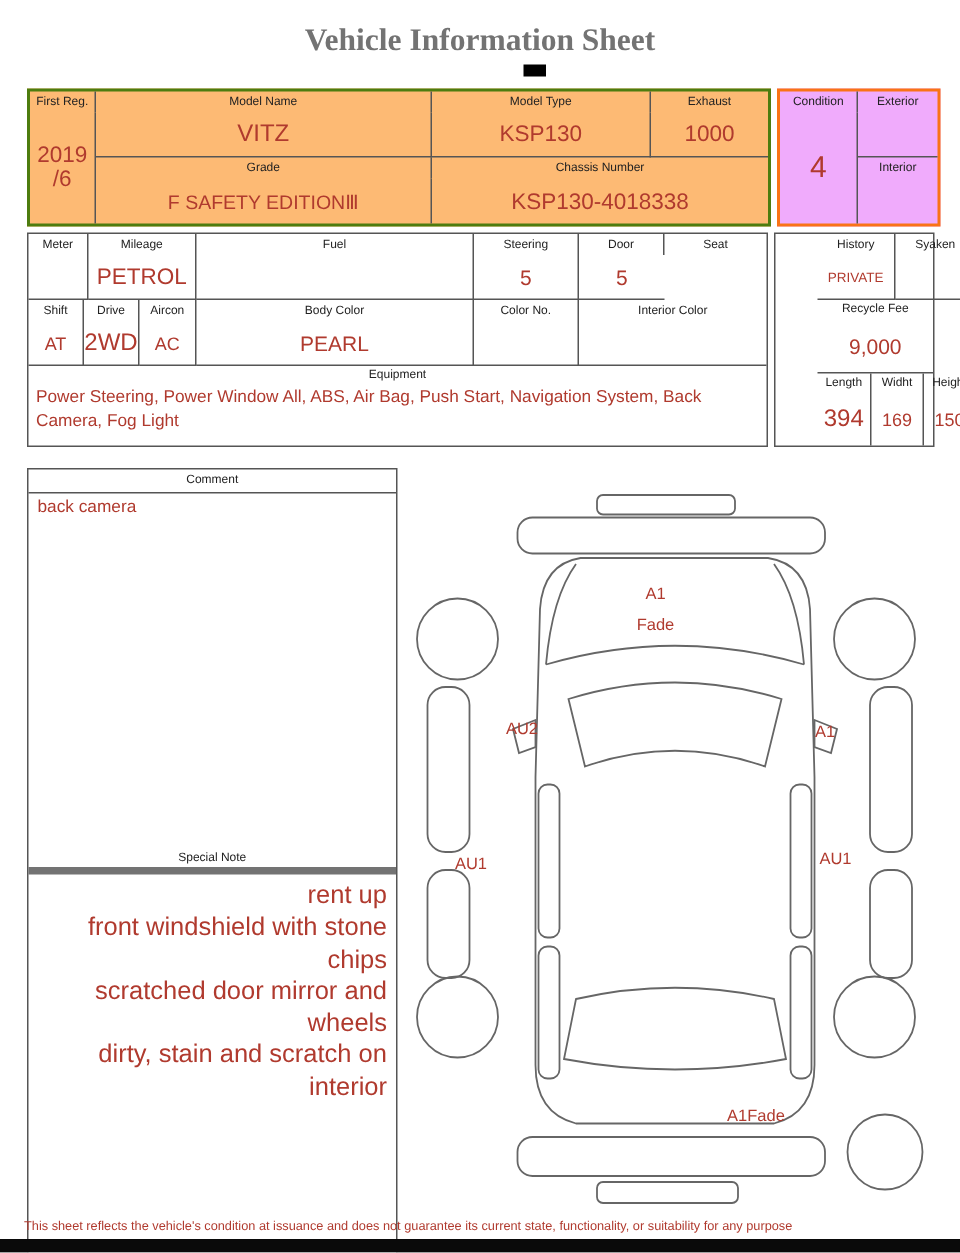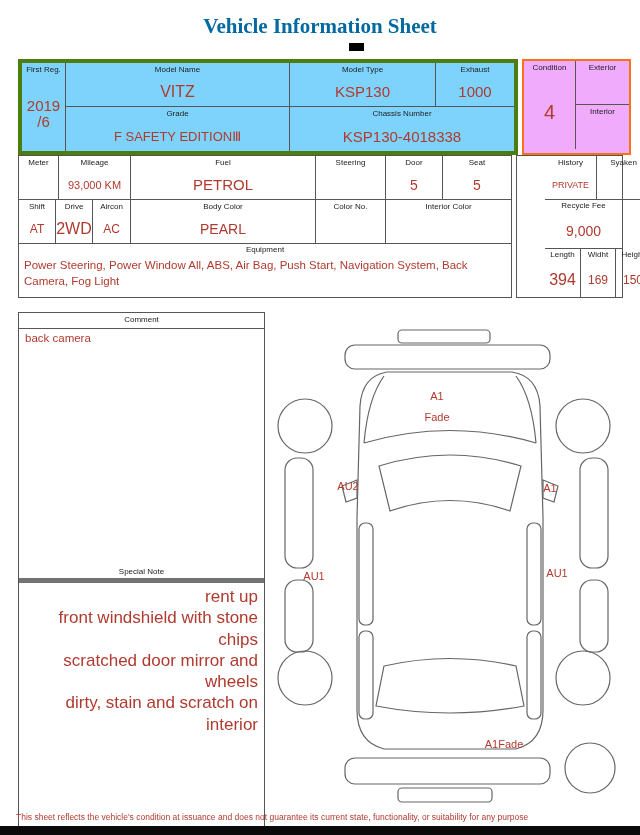--- a/index.html
+++ b/index.html
@@ -5,32 +5,32 @@
   * { margin:0; padding:0; box-sizing:border-box; }
   html,body { background:#888; }
   .sheet {
     position:relative; width:640px; height:835px; background:#ffffff;
     font-family:"Liberation Sans", sans-serif; color:#222; overflow:hidden;
     margin:0 auto;
   }
   .title {
     position:absolute; top:14px; left:0; width:100%;
     text-align:center; font-family:"Liberation Serif", serif;
-    font-size:21px; font-weight:bold; color:#0369a1;
+    font-size:21px; font-weight:bold; color:#737373;
   }
   .redaction { position:absolute; left:349px; top:43px; width:15px; height:8px; background:#000; }
 
   .lbl { font-size:8px; color:#222; display:flex; align-items:center; justify-content:center; text-align:center; line-height:1.05; }
   .val { color:var(--red); display:flex; align-items:center; justify-content:center; font-size:14px; text-align:center; }
   .br { border-right:1px solid #555; }
   .bb { border-bottom:1px solid #555; }
   .preline { white-space:pre-line; }
 
   .top-section { position:absolute; left:18px; top:59px; display:flex; gap:4px; }
-  .g-topmain { display:grid; grid-template-columns:44px 224px 146px 78px; grid-template-rows:14px 30px 14px 30px; border:4px solid #4d7c0f; background:#7dd3fc; }
+  .g-topmain { display:grid; grid-template-columns:44px 224px 146px 78px; grid-template-rows:14px 30px 14px 30px; border:2px solid #4d7c0f; background:#fdba74; }
   .g-topright { display:grid; grid-template-columns:52px 53px; grid-template-rows:14px 30px 14px 30px; border:2px solid #f97316; background:#f0abfc; }
 
   .mid-section { position:absolute; left:18px; top:155px; display:flex; gap:4px; }
   .mid-main { width:494px; border:1px solid #555; background:#fff; }
   .g-midA { display:grid; grid-template-columns:40px 72px 185px 70px 57px 68px; grid-template-rows:14px 30px; }
   .g-midB { display:grid; grid-template-columns:37px 37px 38px 185px 70px 125px; grid-template-rows:14px 30px; }
   .equip-h { height:13px; }
   .equip-t { height:40px; color:var(--red); font-size:11.5px; line-height:1.35; padding:1px 5px; }
   .mid-right { width:107px; border:1px solid #555; background:#fff;padding-left:28px; }
   .g-histo { display:grid; grid-template-columns:52px 53px; grid-template-rows:14px 30px; }
@@ -99,21 +99,20 @@
     <div class="mid-main">
       <div class="g-midA">
         <div class="lbl br">Meter</div>
         <div class="lbl br">Mileage</div>
         <div class="lbl br">Fuel</div>
         <div class="lbl br">Steering</div>
         <div class="lbl br">Door</div>
         <div class="lbl">Seat</div>
 
         <div class="val br bb"></div>
-        <div class="val br bb" style="font-size:11px;">93,000 KM</div>
         <div class="val br bb" style="font-size:15px;">PETROL</div>
         <div class="val br bb"></div>
         <div class="val br bb">5</div>
         <div class="val bb">5</div>
       </div>
 
       <div class="g-midB">
         <div class="lbl br">Shift</div>
         <div class="lbl br">Drive</div>
         <div class="lbl br">Aircon</div>

